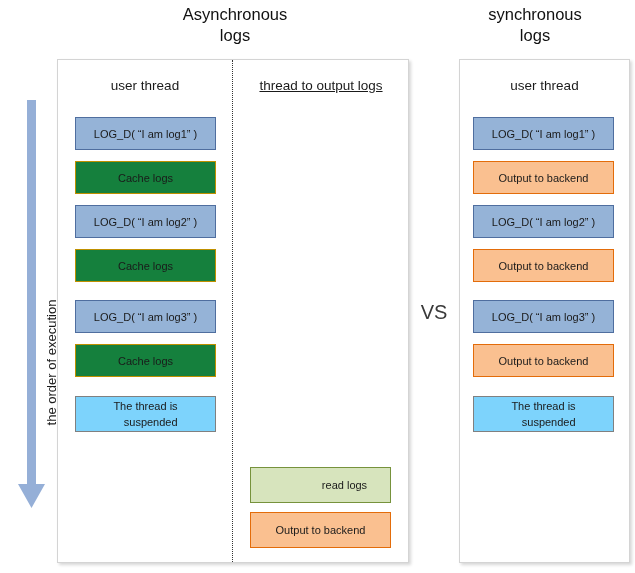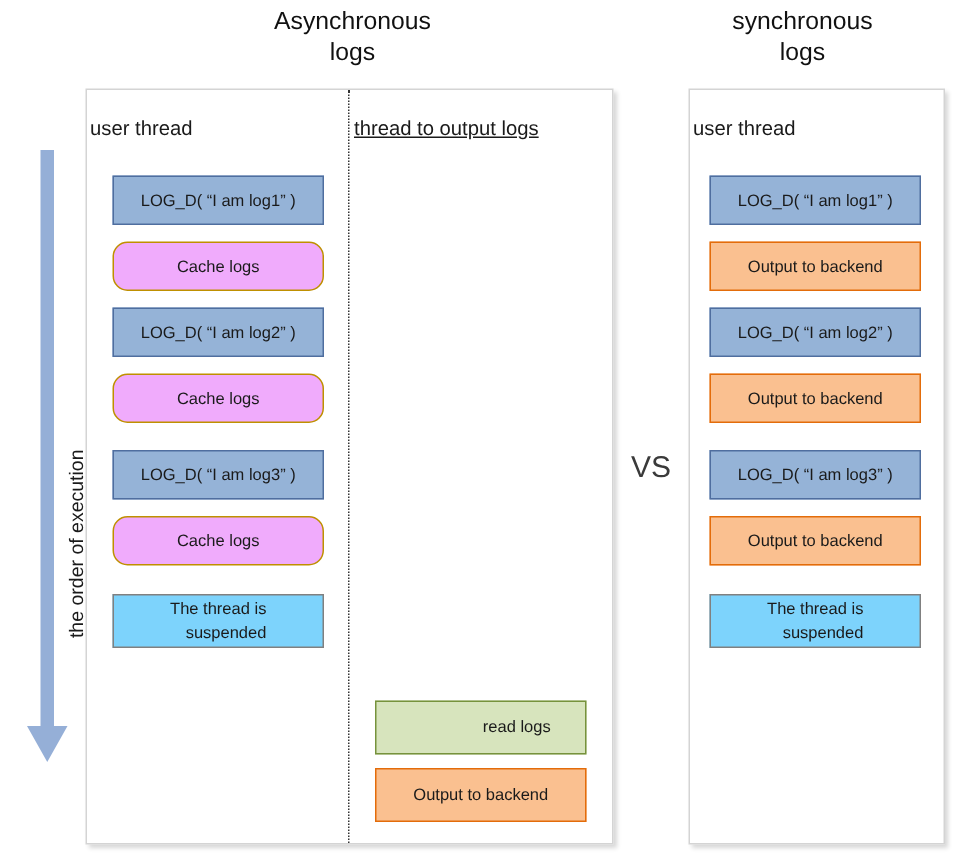--- a/index.html
+++ b/index.html
@@ -45,20 +45,21 @@
     left: 232px;
     top: 60px;
     width: 0;
     height: 502px;
     border-left: 1px dotted #333333;
   }
 
   
   .col-header {
     position: absolute;
+    text-align: center;
     font-size: 13.5px;
     color: #1a1a1a;
     white-space: nowrap;
   }
   #hdr-async-user   { left: 60px;  top: 78px; width: 170px; }
   #hdr-async-output { left: 236px; top: 78px; width: 170px; text-decoration: underline; }
   #hdr-sync-user    { left: 462px; top: 78px; width: 165px; }
 
   
   .step {
@@ -69,21 +70,21 @@
     display: flex;
     align-items: center;
     justify-content: center;
     text-align: right;
     font-size: 11px;
     line-height: 16px;
     color: #1a1a1a;
     white-space: pre-line;
   }
   .step.blue   { background: #95B3D7; border-color: #4F6E9F; }
-  .step.yellow { background: #f0abfc; border-color: #BF9000; border-radius: 10px; }
+  .step.yellow { background: #15803d; border-color: #BF9000; }
   .step.orange { background: #FAC090; border-color: #E36C0A; }
   .step.green  { background: #D7E4BD; border-color: #76923C; }
   .step.gray   { background: #7dd3fc; border-color: #808080; }
 
   
   #vs-label {
     position: absolute;
     left: 415px;
     top: 301px;
     width: 38px;

